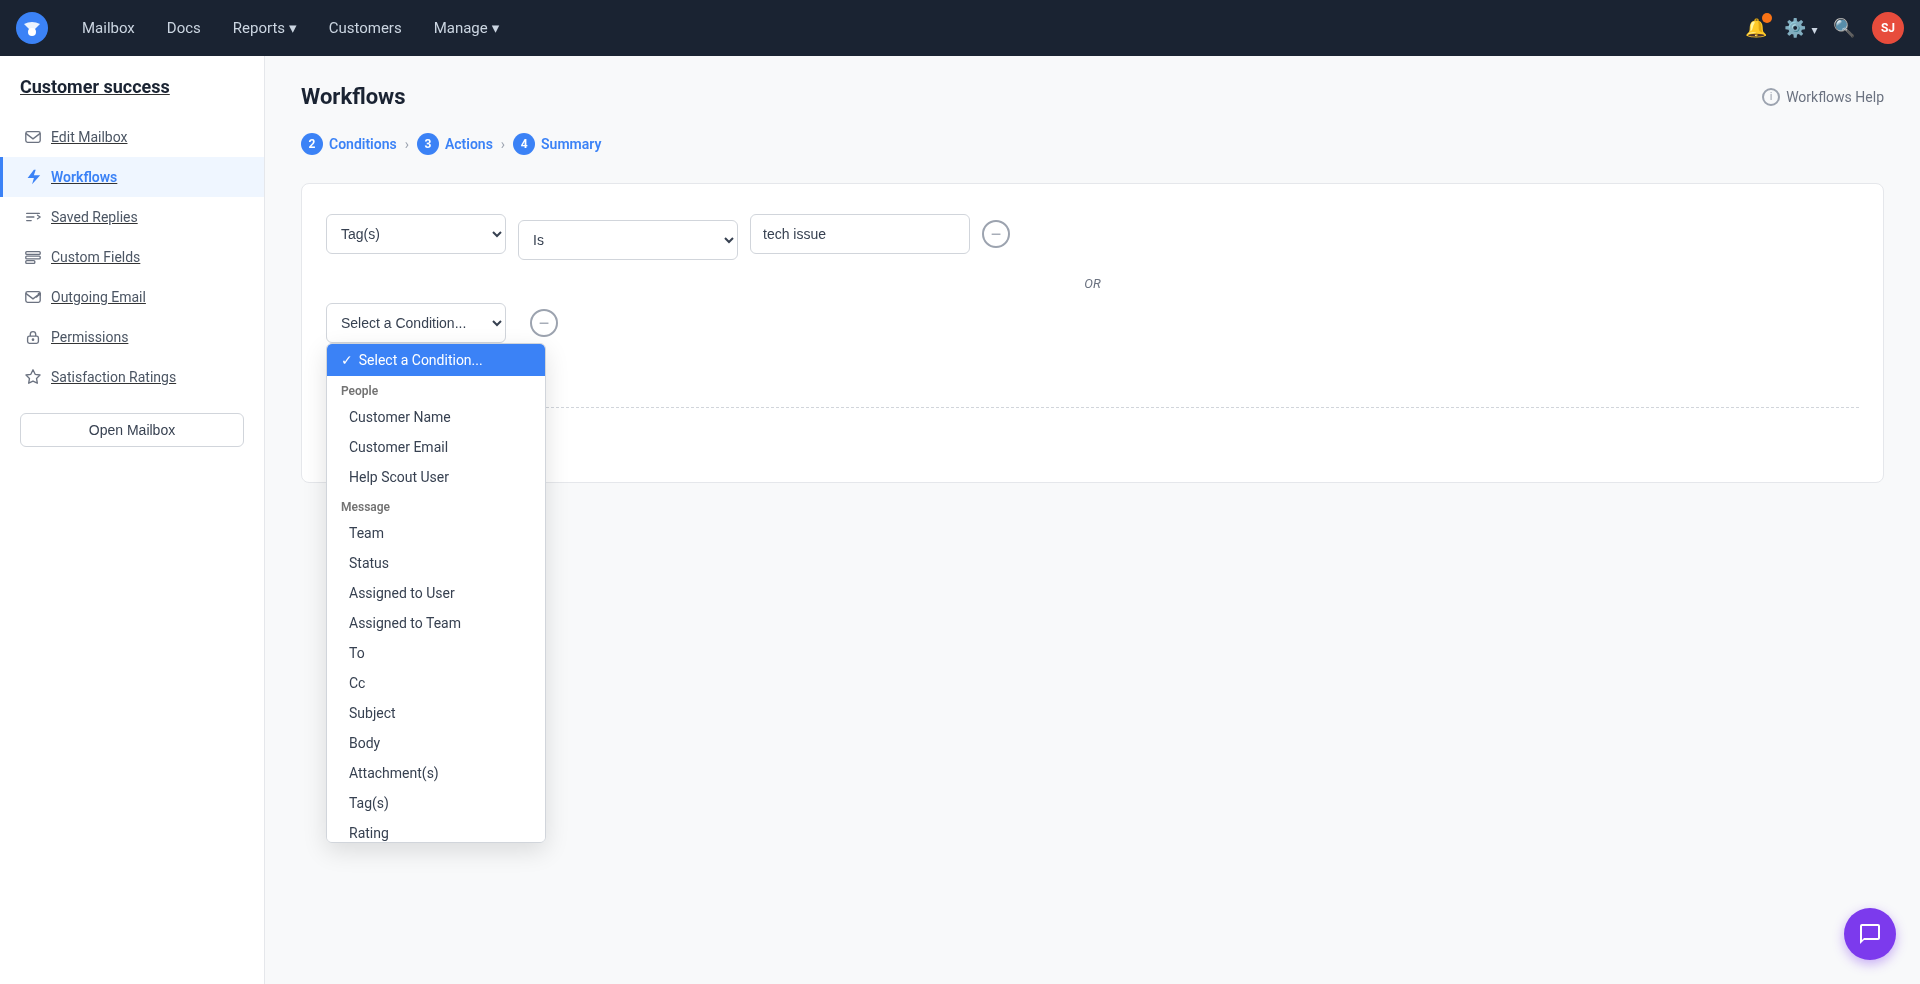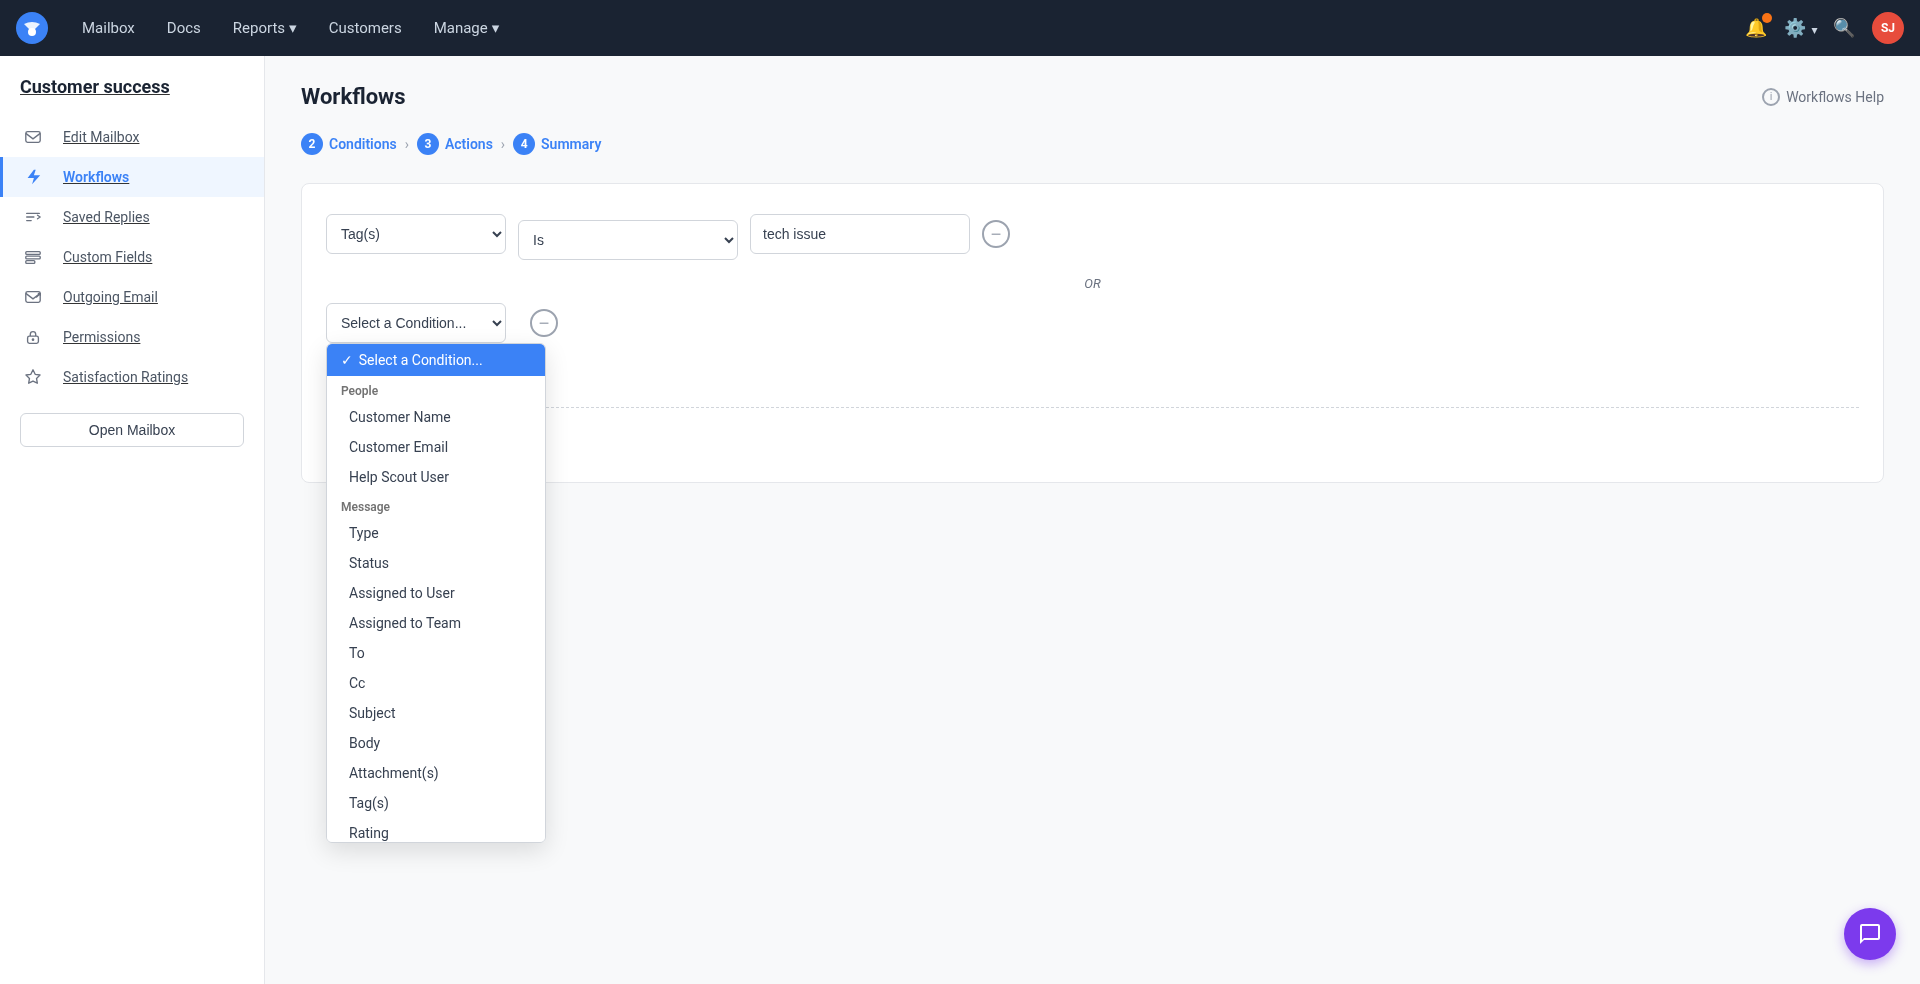--- a/index.html
+++ b/index.html
@@ -40,21 +40,21 @@
     
     .sidebar {
       width: 265px; background: #fff; border-right: 1px solid #e5e7eb;
       padding: 20px 0; flex-shrink: 0; height: 100%; text-decoration: underline;
     }
     .sidebar-title {
       font-size: 18px; font-weight: 700; color: #1a2332;
       padding: 0 20px 20px 20px;
     }
     .sidebar-item {
-      display: flex; align-items: center; gap: 20px;
+      display: flex; align-items: center; gap: 8px;
       padding: 10px 20px; cursor: pointer; color: #4b5563; font-size: 14px;
       border-left: 3px solid transparent;
     }
     .sidebar-item.active { color: #3b82f6; border-left-color: #3b82f6; background: #eff6ff; font-weight: 600; }
     .sidebar-item-icon { width: 20px; height: 20px; display: flex; align-items: center; justify-content: center; flex-shrink: 0; }
     .open-mailbox-btn {
       margin: 16px 20px 0; padding: 8px 16px;
       border: 1px solid #d1d5db; border-radius: 6px;
       background: #fff; color: #374151; font-size: 14px;
       cursor: pointer; width: calc(100% - 40px);
@@ -323,21 +323,21 @@
               <span>✓</span>
               <span>Select a Condition...</span>
             </div>
 
             <div class="dropdown-group-label">People</div>
             <div class="dropdown-option">Customer Name</div>
             <div class="dropdown-option">Customer Email</div>
             <div class="dropdown-option">Help Scout User</div>
 
             <div class="dropdown-group-label">Message</div>
-            <div class="dropdown-option">Type</div>
+            <div class="dropdown-option">Team</div>
             <div class="dropdown-option">Status</div>
             <div class="dropdown-option">Assigned to User</div>
             <div class="dropdown-option">Assigned to Team</div>
             <div class="dropdown-option">To</div>
             <div class="dropdown-option">Cc</div>
             <div class="dropdown-option">Subject</div>
             <div class="dropdown-option">Body</div>
             <div class="dropdown-option">Attachment(s)</div>
             <div class="dropdown-option">Tag(s)</div>
             <div class="dropdown-option">Rating</div>

